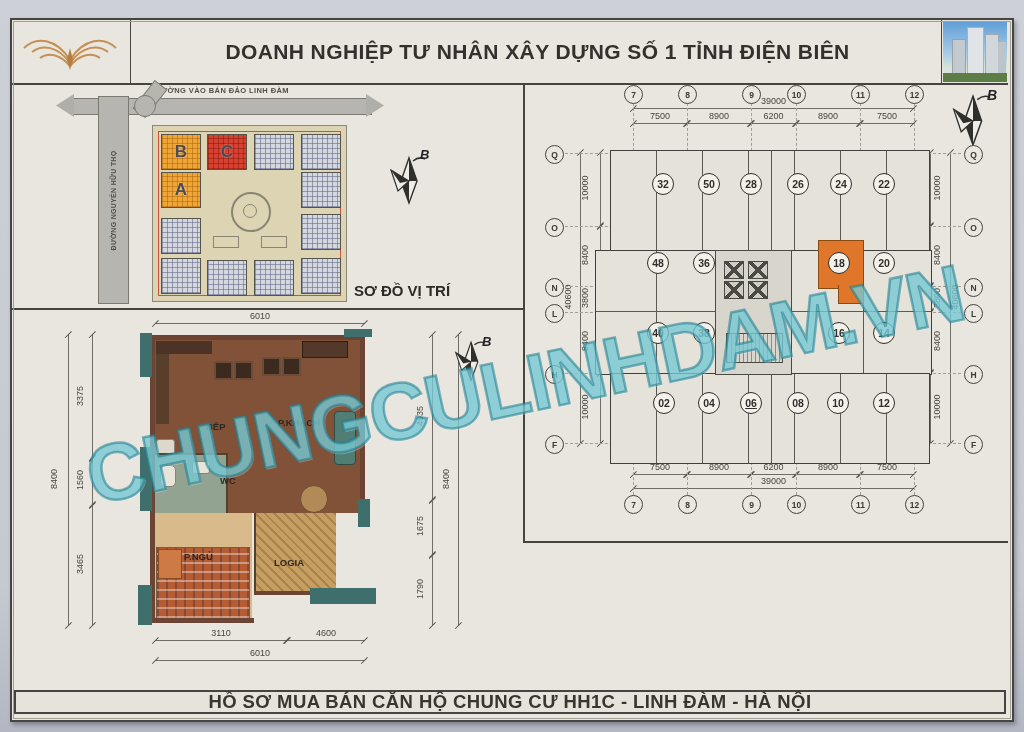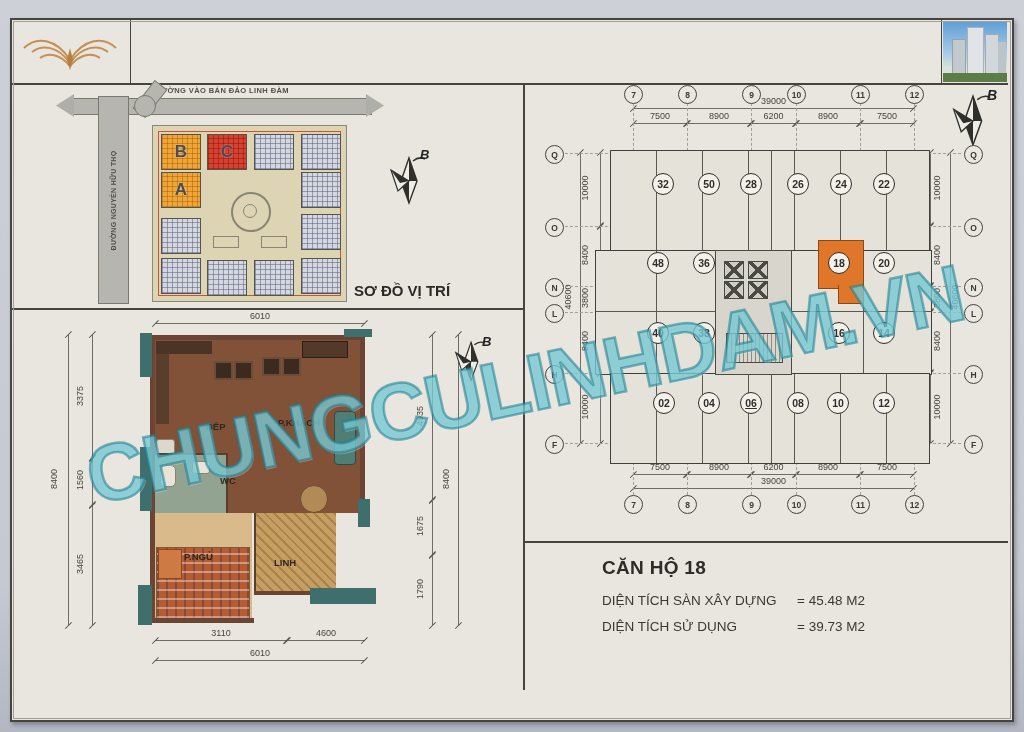--- a/index.html
+++ b/index.html
@@ -97,20 +97,21 @@
             <path d="M50,30 C36,8 16,6 4,18"></path>
             <path d="M50,33 C38,16 22,14 12,22"></path>
             <path d="M50,36 C40,24 28,22 20,28"></path>
             <path d="M50,30 C64,8 84,6 96,18"></path>
             <path d="M50,33 C62,16 78,14 88,22"></path>
             <path d="M50,36 C60,24 72,22 80,28"></path>
           </g>
           <path d="M50,18 L53,30 L50,40 L47,30 Z" fill="#b57f42"></path>
         </svg>
       </div>
+      <div class="hdr-title">DOANH NGHIỆP TƯ NHÂN XÂY DỰNG SỐ 1 TỈNH ĐIỆN BIÊN</div>
       <div class="abs" style="left:929px;top:0;width:0;height:63px;border-left:1.5px solid #45443f;"></div>
       <div class="abs" style="left:931px;top:1px;width:64px;height:61px;overflow:hidden;background:linear-gradient(180deg,#5f9ed6 0%,#a9cde9 55%,#d5e2da 75%,#e0e6de 100%);">
         <div class="abs" style="left:9px;top:18px;width:12px;height:38px;background:#c2c9cf;border:1px solid #9aa2a9;"></div>
         <div class="abs" style="left:24px;top:6px;width:15px;height:50px;background:#e0e4e7;border:1px solid #aab1b8;"></div>
         <div class="abs" style="left:42px;top:13px;width:12px;height:43px;background:#d2d7db;border:1px solid #a3aab1;"></div>
         <div class="abs" style="left:55px;top:21px;width:8px;height:35px;background:#bcc3c9;"></div>
         <div class="abs" style="left:0;top:52px;width:64px;height:9px;background:#5c7d46;"></div>
       </div>
     </div>
 
@@ -204,21 +205,21 @@
         <div class="teal" style="left:-10px;top:112px;width:12px;height:64px;"></div>
         <div class="teal" style="left:-12px;top:250px;width:14px;height:40px;"></div>
         <div class="teal" style="left:160px;top:253px;width:66px;height:16px;"></div>
         <div class="teal" style="left:208px;top:164px;width:12px;height:28px;"></div>
         <div class="teal" style="left:194px;top:-6px;width:28px;height:8px;"></div>
 
         <div class="rm-label" style="left:56px;top:86px;">BẾP</div>
         <div class="rm-label" style="left:128px;top:82px;">P.KHÁCH</div>
         <div class="rm-label" style="left:26px;top:140px;padding-left:44px;">WC</div>
         <div class="rm-label" style="left:34px;top:216px;">P.NGỦ</div>
-        <div class="rm-label" style="left:124px;top:222px;">LINH</div>
+        <div class="rm-label" style="left:124px;top:222px;">LOGIA</div>
       </div>
 
       <div class="dsv" style="left:56px;top:25px;height:290px;"></div>
       <div class="vrot dim" style="left:20px;top:164px;width:44px;">8400</div>
       <div class="dsv" style="left:80px;top:25px;height:123px;"></div>
       <div class="dsv" style="left:80px;top:148px;height:47px;"></div>
       <div class="dsv" style="left:80px;top:195px;height:120px;"></div>
       <div class="vrot dim" style="left:46px;top:81px;width:44px;">3375</div>
       <div class="vrot dim" style="left:46px;top:165px;width:44px;">1560</div>
       <div class="vrot dim" style="left:46px;top:249px;width:44px;">3465</div>
@@ -407,25 +408,21 @@
 
       <div class="gc" style="left:99px;top:410px;">7</div>
       <div class="gc" style="left:153px;top:410px;">8</div>
       <div class="gc" style="left:217px;top:410px;">9</div>
       <div class="gc" style="left:262px;top:410px;">10</div>
       <div class="gc" style="left:326px;top:410px;">11</div>
       <div class="gc" style="left:380px;top:410px;">12</div>
 
     </div>
 
-    <div class="panel p-info">
-      <div class="abs" style="left:77px;top:14px;font-size:19px;font-weight:bold;color:#2e2c28;letter-spacing:.3px;">CĂN HỘ 18</div>
-      <div class="abs" style="left:77px;top:50px;font-size:13.5px;color:#3a3833;">DIỆN TÍCH SÀN XÂY DỰNG</div>
-      <div class="abs" style="left:272px;top:50px;font-size:13.5px;color:#3a3833;">= 45.48 M2</div>
-      <div class="abs" style="left:77px;top:76px;font-size:13.5px;color:#3a3833;">DIỆN TÍCH SỬ DỤNG</div>
-      <div class="abs" style="left:272px;top:76px;font-size:13.5px;color:#3a3833;">= 39.73 M2</div>
+
+    <div class="panel ftr">
+      <span class="ftr-title">HỒ SƠ MUA BÁN CĂN HỘ CHUNG CƯ HH1C - LINH ĐÀM - HÀ NỘI</span>
     </div>
-
 
   </div>
 
   <div class="watermark">CHUNGCULINHDAM.VN</div>
 </div>
 
 </body></html>

